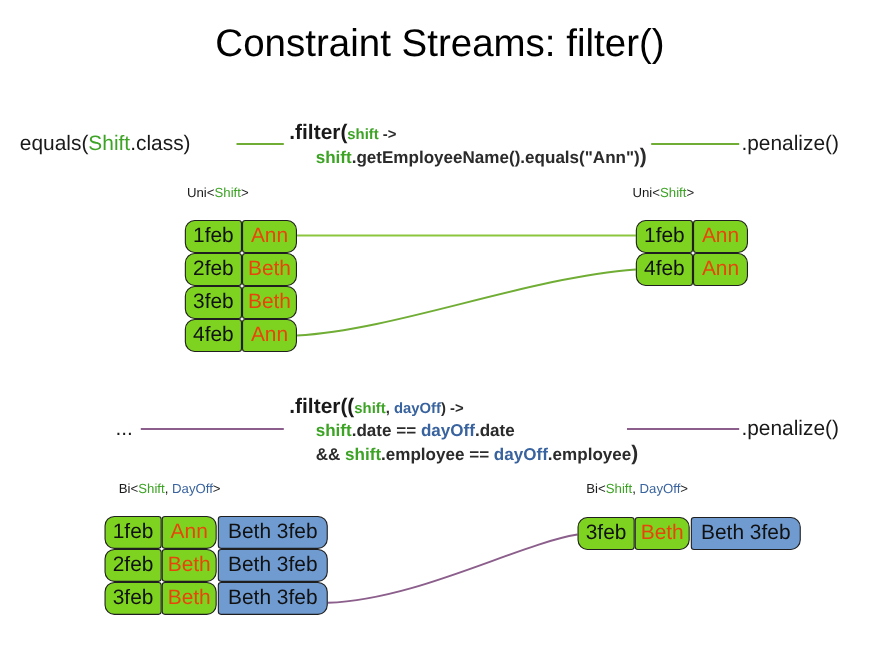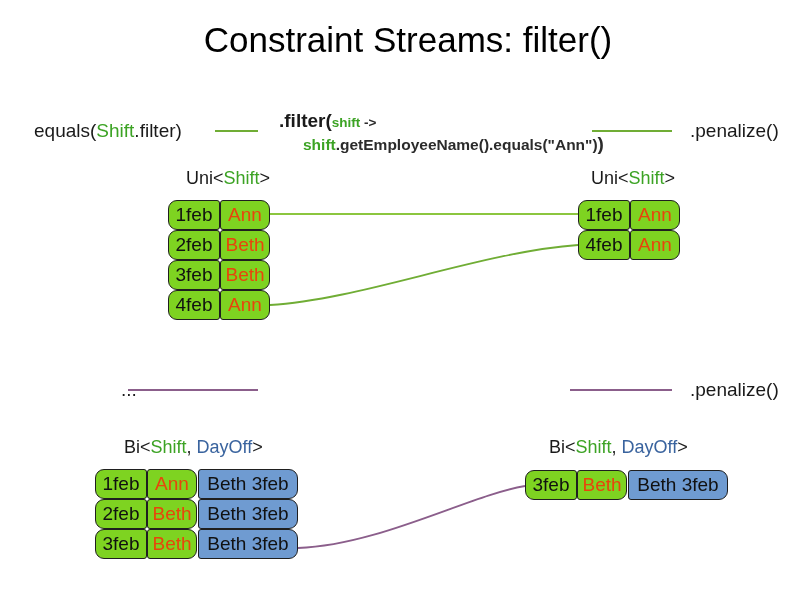--- a/index.html
+++ b/index.html
@@ -8,21 +8,21 @@
     background: #ffffff;
   }
   #slide {
     position: relative;
     width: 800px;
     height: 600px;
     background: #ffffff;
     font-family: "Liberation Sans", sans-serif;
     overflow: hidden;
   }
-  .abs { position: absolute; padding-left: 16px; }
+  .abs { position: absolute; }
 
   #title {
     left: 0; right: 0; top: 20px;
     text-align: center;
     font-size: 35px;
     color: #000000;
     white-space: nowrap;
   }
   #subtitle {
     left: 0; right: 0; top: 67px;
@@ -38,21 +38,21 @@
     white-space: nowrap;
     line-height: 21px;
     font-weight: bold;
   }
   .big {
     font-size: 19px;
     color: #1a1a1a;
     white-space: nowrap;
   }
   .hdr {
-    font-size: 18px;
+    font-size: 12px;
     color: #1a1a1a;
     white-space: nowrap;
   }
   .sm { font-size: 13.5px; }
   .shift  { color: #3ca324; }
   .dayoff { color: #39639e; }
   .paren-big { font-size: 19px; color: #2b2b2b; }
 
   
   .cell {
@@ -87,21 +87,21 @@
     <line x1="270" y1="214" x2="578" y2="214" stroke="#8cc63f" stroke-width="1.8"></line>
     <path d="M270,305 C 360,300 480,252 578,245" fill="none" stroke="#70ad35" stroke-width="1.8"></path>
 
     <line x1="128" y1="390" x2="258" y2="390" stroke="#8b5e8b" stroke-width="1.8"></line>
     <line x1="570" y1="390" x2="672" y2="390" stroke="#8b5e8b" stroke-width="1.8"></line>
     <path d="M298,548 C 380,545 470,495 525,486" fill="none" stroke="#8b5e8b" stroke-width="1.8"></path>
   </svg>
 
   <div class="abs" id="title">Constraint Streams: filter()</div>
 
-  <div class="abs big" style="left:18px; top:120px;"><span>equals(</span><span class="shift">Shift</span><span>.filter)</span></div>
+  <div class="abs big" style="left:18px; top:120px;"><span>equals(</span><span class="shift">Shift</span><span>.class)</span></div>
 
   <div class="abs" style="left:263px; top:110px;">
     <div class="code"><span class="big">.filter(</span><span class="shift sm">shift</span><span class="sm"> -&gt;</span></div>
     <div class="code" style="padding-left:24px;"><span class="shift">shift</span><span>.getEmployeeName().equals("Ann")</span><span class="paren-big"></span><span class="paren-big">)</span></div>
   </div>
 
   <div class="abs big" style="left:674px; top:120px;">.penalize()</div>
 
   <div class="abs hdr" style="left:170px; top:168px;"><span>Uni&lt;</span><span class="shift">Shift</span><span>&gt;</span></div>
 
@@ -121,20 +121,23 @@
   <div class="abs" style="left:0; top:0;">
     <div class="cell c-green r-left  t-date" style="left:578px; top:200px; width:52px;">1feb</div>
     <div class="cell c-green r-right t-name" style="left:630px; top:200px; width:50px;">Ann</div>
     <div class="cell c-green r-left  t-date" style="left:578px; top:230px; width:52px;">4feb</div>
     <div class="cell c-green r-right t-name" style="left:630px; top:230px; width:50px;">Ann</div>
   </div>
 
   <div class="abs big" style="left:105px; top:379px;">...</div>
 
   <div class="abs" style="left:263px; top:359px;">
+    <div class="code"><span class="big">.filter((</span><span class="shift sm">shift</span><span class="sm">, </span><span class="dayoff sm">dayOff</span><span class="sm">) -&gt;</span></div>
+    <div class="code" style="padding-left:24px;"><span class="shift">shift</span><span>.date == </span><span class="dayoff">dayOff</span><span>.date</span></div>
+    <div class="code" style="padding-left:24px;"><span>&amp;&amp; </span><span class="shift">shift</span><span>.employee == </span><span class="dayoff">dayOff</span><span>.employee</span><span class="paren-big">)</span></div>
   </div>
 
   <div class="abs big" style="left:674px; top:379px;">.penalize()</div>
 
   <div class="abs hdr" style="left:108px; top:437px;"><span>Bi&lt;</span><span class="shift">Shift</span><span>, </span><span class="dayoff">DayOff</span><span>&gt;</span></div>
 
   <div class="abs hdr" style="left:533px; top:437px;"><span>Bi&lt;</span><span class="shift">Shift</span><span>, </span><span class="dayoff">DayOff</span><span>&gt;</span></div>
 
   <div class="abs" style="left:0; top:0;">
     <div class="cell c-green r-left  t-date" style="left:95px;  top:469px; width:52px;">1feb</div>

